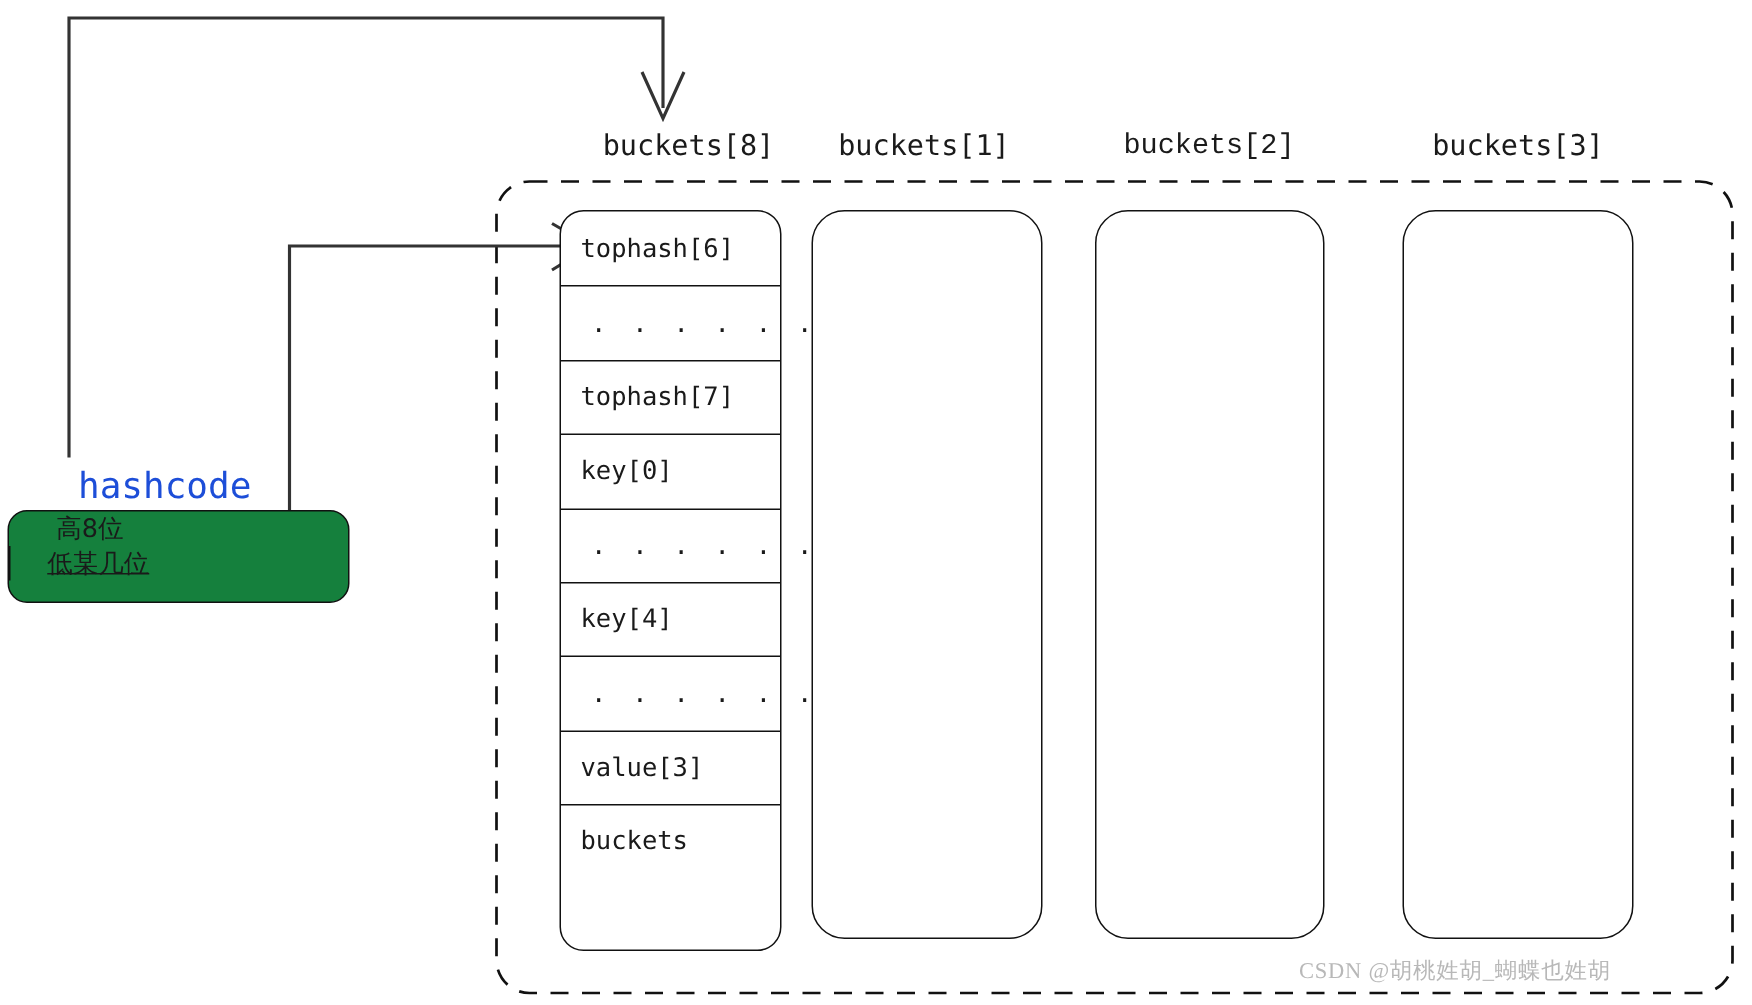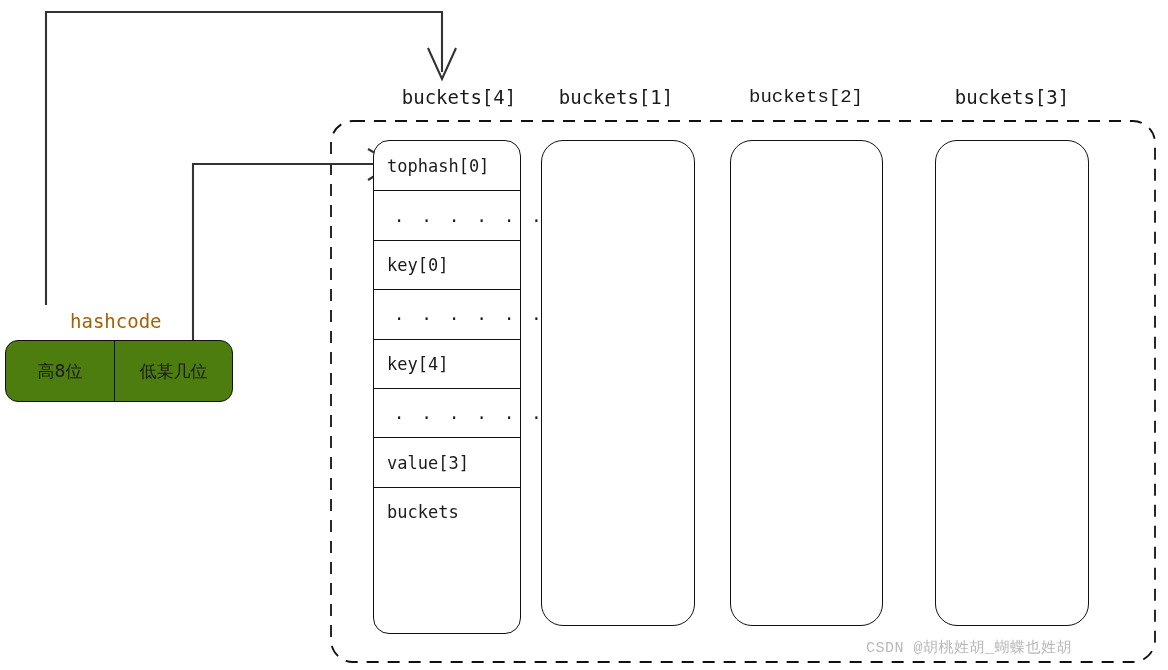--- a/index.html
+++ b/index.html
@@ -75,58 +75,59 @@
     position: absolute;
     border: 1.7px solid #111;
     border-radius: 22px;
     box-sizing: border-box;
     background: #fff;
   }
 
   
   #hashcode-label {
     position: absolute;
-    left: 70px;
+    left: 52px;
     top: 310px;
     font-family: "DejaVu Sans Mono", "Liberation Mono", monospace;
-    font-size: 19px;
-    color: #a16207;
+    font-size: 24px;
+    color: #1d4ed8;
     white-space: nowrap;
   }
   #hashcode-box {
     position: absolute;
     left: 5px;
     top: 340px;
     width: 228px;
     height: 62px;
     border: 1.6px solid #111;
     border-radius: 13px;
     box-sizing: border-box;
-    background: #4d7c0f;
+    background: #15803d;
     display: flex;
+    flex-direction: column;
   }
   .hash-part {
     display: flex;
     align-items: center;
     justify-content: center;
     font-family: "DejaVu Sans", "Liberation Sans", sans-serif;
     font-size: 17px;
     color: #1a1a1a;
     box-sizing: border-box;
     white-space: nowrap;
   }
   #hash-high { width: 108px; }
-  #hash-low  { width: 118px; border-left: 1.5px solid #111; }
+  #hash-low  { width: 118px; border-left: 1.5px solid #111; text-decoration: underline; }
 
   
   #watermark {
     position: absolute;
     left: 866px;
     top: 638px;
-    font-family: Liberation Mono, monospace;
+    font-family: Liberation Serif, serif;
     font-size: 15px;
     color: #b8b8b8;
     white-space: nowrap;
     letter-spacing: 0.5px;
   }
 </style>
 </head>
 <body>
 
 <div id="canvas">
@@ -137,28 +138,29 @@
 
     <path d="M 46 305 L 46 12 L 442 12 L 442 72" fill="none" stroke="#333" stroke-width="2.1" stroke-linecap="butt"></path>
 
     <path d="M 428 48 L 442 79 L 456 48" fill="none" stroke="#333" stroke-width="2.1" stroke-linejoin="miter" stroke-linecap="butt"></path>
 
     <path d="M 193 340 L 193 164 L 390 164" fill="none" stroke="#333" stroke-width="2.1" stroke-linecap="butt"></path>
 
     <path d="M 368 149 L 394 164 L 368 180" fill="none" stroke="#333" stroke-width="2.1" stroke-linejoin="miter" stroke-linecap="butt"></path>
   </svg>
 
-  <div class="bucket-label" style="left:399px; top:86px; width:120px;">buckets[4]</div>
+  <div class="bucket-label" style="left:399px; top:86px; width:120px;">buckets[8]</div>
   <div class="bucket-label" style="left:556px; top:86px; width:120px;">buckets[1]</div>
   <div class="bucket-label" style="left:746px; top:86px; width:120px;font-family:Liberation Mono, monospace;">buckets[2]</div>
   <div class="bucket-label" style="left:952px; top:86px; width:120px;">buckets[3]</div>
 
   <div id="bucket0-box">
-    <div class="cell">tophash[0]</div>
+    <div class="cell">tophash[6]</div>
     <div class="cell dots">. . . . . . .</div>
+    <div class="cell">tophash[7]</div>
     <div class="cell">key[0]</div>
     <div class="cell dots">. . . . . . .</div>
     <div class="cell">key[4]</div>
     <div class="cell dots">. . . . . . .</div>
     <div class="cell">value[3]</div>
     <div class="cell">buckets</div>
   </div>
 
   <div class="bucket-empty" style="left:541px; top:140px; width:154px; height:486px;"></div>
   <div class="bucket-empty" style="left:730px; top:140px; width:153px; height:486px;"></div>

